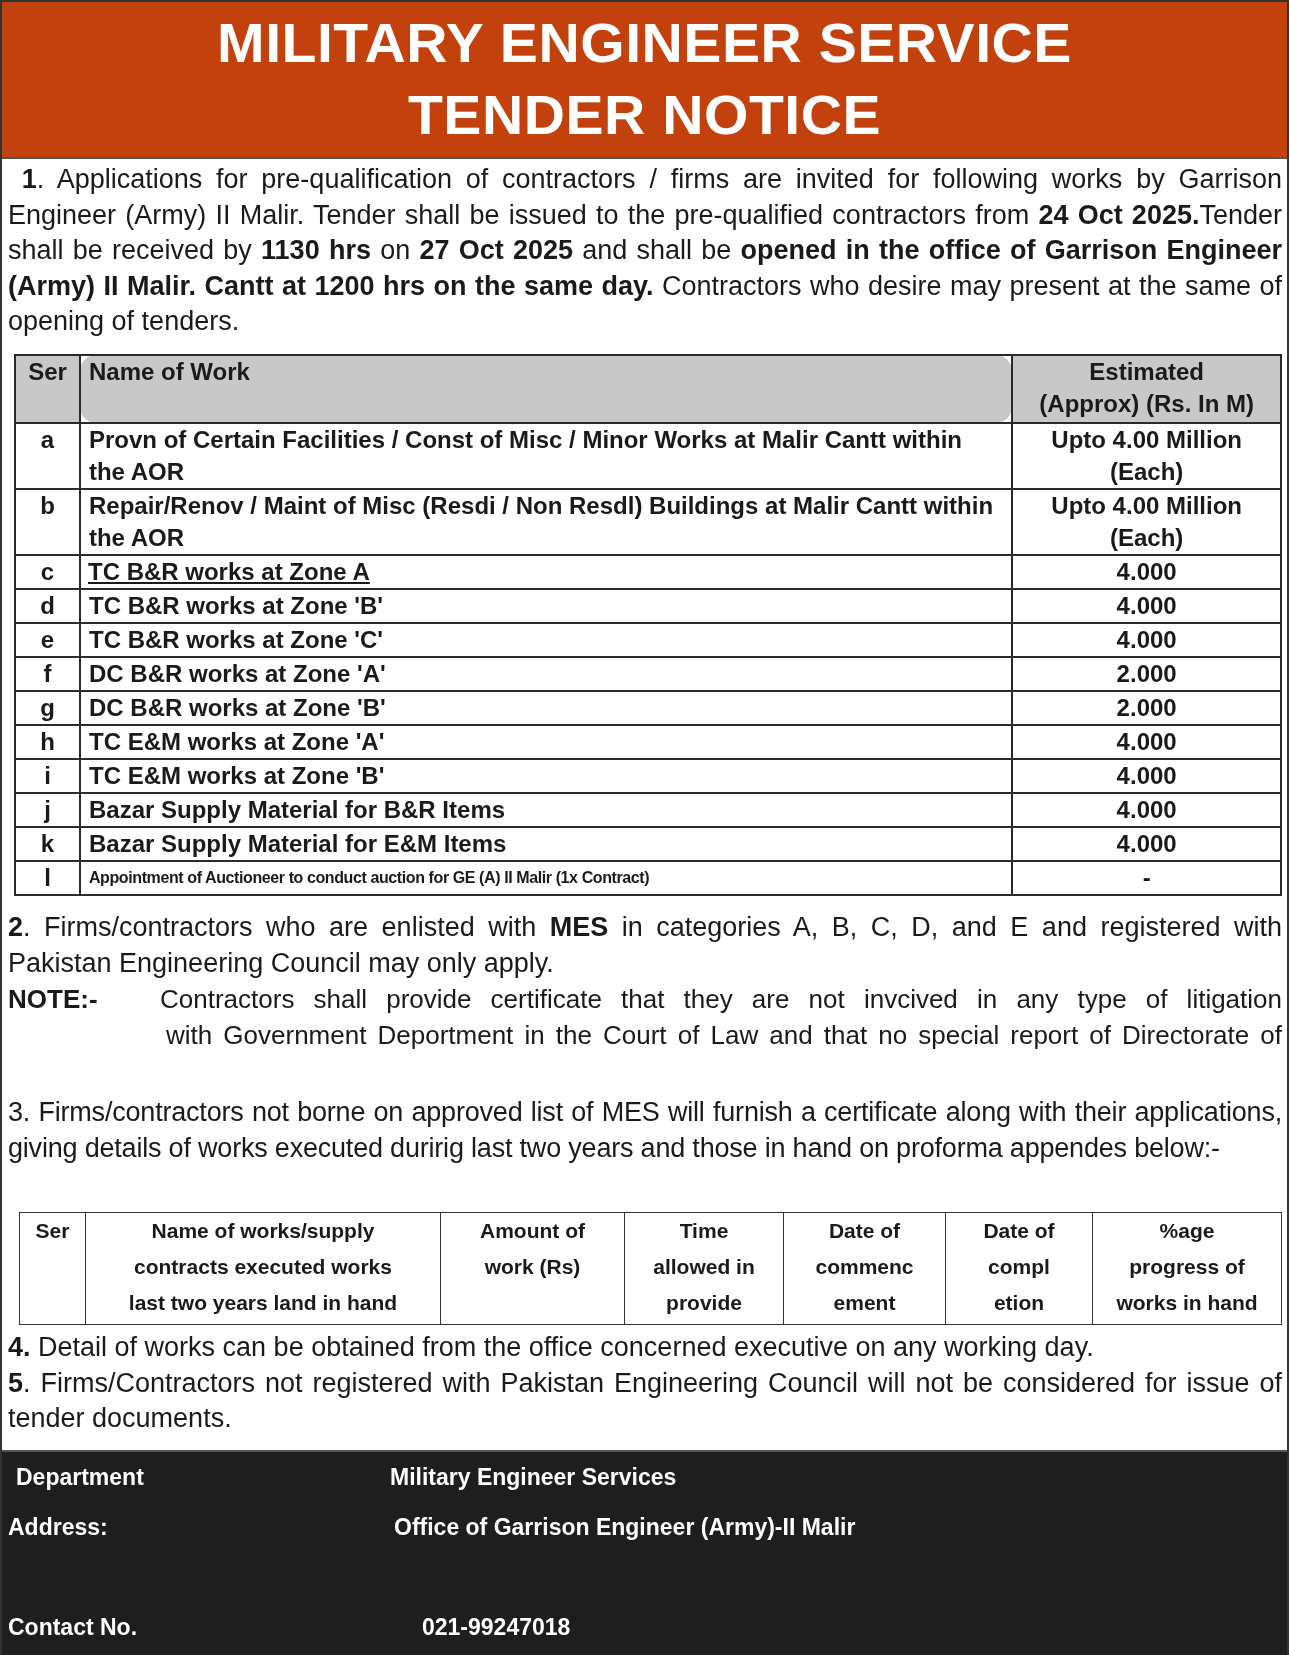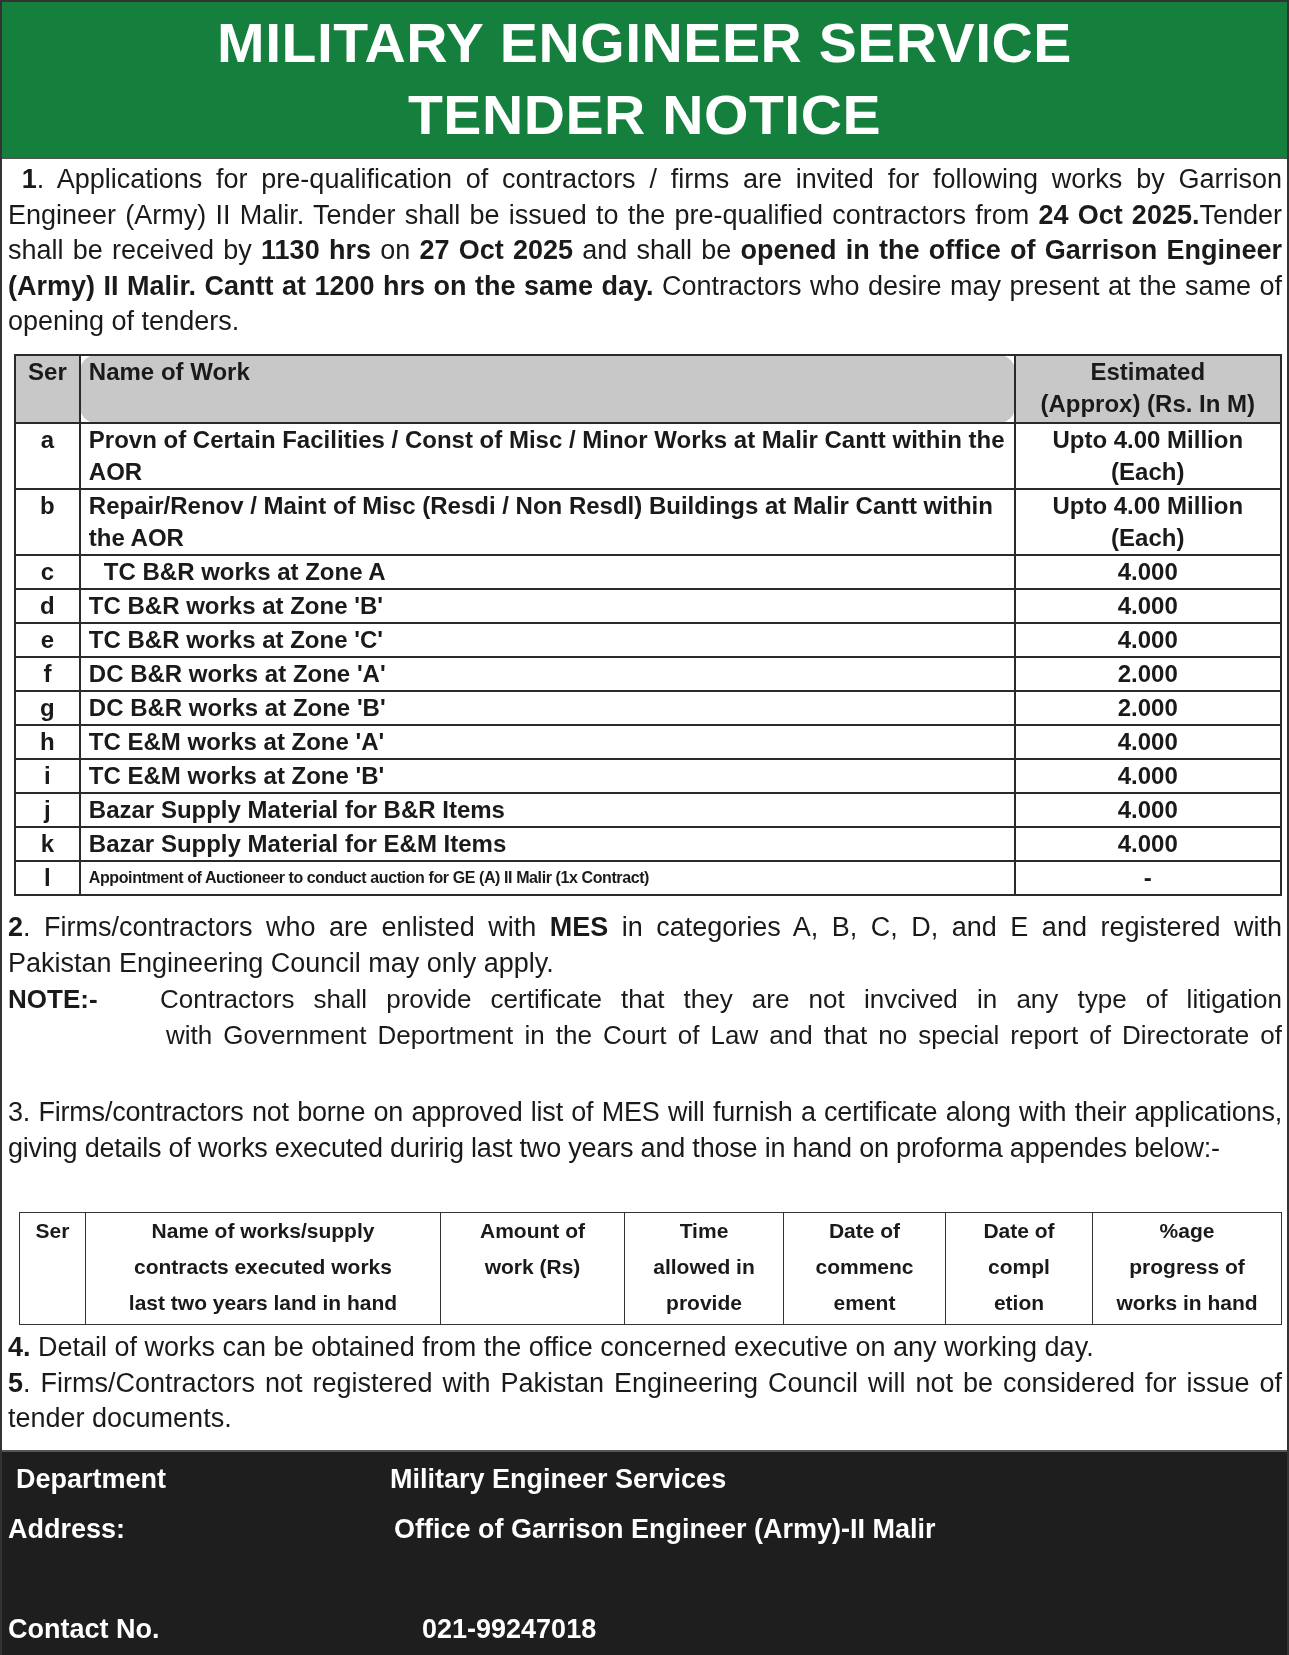--- a/index.html
+++ b/index.html
@@ -1,18 +1,18 @@
 <!DOCTYPE html>
 <html><head>
 <meta charset="utf-8">
 <style>
   html, body { margin:0; padding:0; background:#ffffff; }
   body { width:1289px; height:1655px; overflow:hidden; font-family:"Liberation Sans", sans-serif; color:#1a1a1a; }
   .page { position:relative; width:1285px; height:1651px; border:2px solid #333; background:#fff; }
-  .header { position:absolute; left:0; top:0; width:1285px; height:155px; background:#15803d; border-bottom:2px solid #555; }
+  .header { position:absolute; left:0; top:0; width:1285px; height:155px; background:#c2410c; border-bottom:2px solid #555; }
   .header .line { position:absolute; left:0; width:100%; text-align:center; color:#fff; font-weight:bold; font-size:56px; letter-spacing:0.5px; transform:scaleX(1.02); }
   .header .l1 { top:8px; }
   .header .l2 { top:80px; }
 
   .para { position:absolute; left:6px; width:1274px; font-size:27px; line-height:35.5px; text-align:justify; text-align-last:left; }
   .para b { font-weight:bold; }
   .p1 { top:160px; }
   .p2 { top:908px; }
   .p3 { top:1093px; font-size:27px; letter-spacing:-0.2px; }
   .p4 { top:1328px; }
@@ -25,26 +25,26 @@
 
   table { border-collapse:collapse; position:absolute; }
   .t1 { left:12px; top:352px; width:1268px; font-size:24px; font-weight:bold; }
   .t1 td, .t1 th { border:2px solid #2a2a2a; padding:0 8px; vertical-align:top; line-height:32px; }
   .t1 thead th { background:#c8c8c8; font-weight:bold; text-align:center; height:66px; }
   .t1 .c-ser { width:47px; text-align:center; }
   .t1 .c-name { width:916px; text-align:left;border-radius:16px; }
   .t1 .c-est { width:251px; text-align:center; }
   .t1 tbody td { height:31px; }
   .t1 .small { font-size:16px; letter-spacing:-0.4px; }
-  .t1 .indent { padding-left:23px; }
+  .t1 .indent { padding-left:7px;text-decoration:underline; }
 
   .t2 { left:17px; top:1210px; width:1263px; font-size:21px; font-weight:bold; }
   .t2 th { border:1.5px solid #333; padding:0 4px; text-align:center; vertical-align:top; line-height:36px; font-weight:bold; height:111px; }
 
-  .footer { position:absolute; left:0; top:1448px; width:1285px; height:203px; background:#1e1e1e; border-top:2px solid #555; color:#fff; font-weight:bold; font-size:27px; }
+  .footer { position:absolute; left:0; top:1448px; width:1285px; height:203px; background:#1e1e1e; border-top:2px solid #555; color:#fff; font-weight:bold; font-size:23px; }
   .footer .row { position:absolute; left:0; width:100%; height:44px; }
   .footer .k { position:absolute; left:6px; }
   .footer .v { position:absolute; left:388px; }
   .footer .r1 { top:12px; } .footer .r1 .k { left:14px; } .footer .r1 .v { left:388px; }
   .footer .r2 { top:62px; } .footer .r2 .v { left:392px; }
   .footer .r3 { top:112px; } .footer .r3 .v { left:390px; }
   .footer .r4 { top:162px; } .footer .r4 .v { left:420px; }
 </style>
 </head>
 <body>

